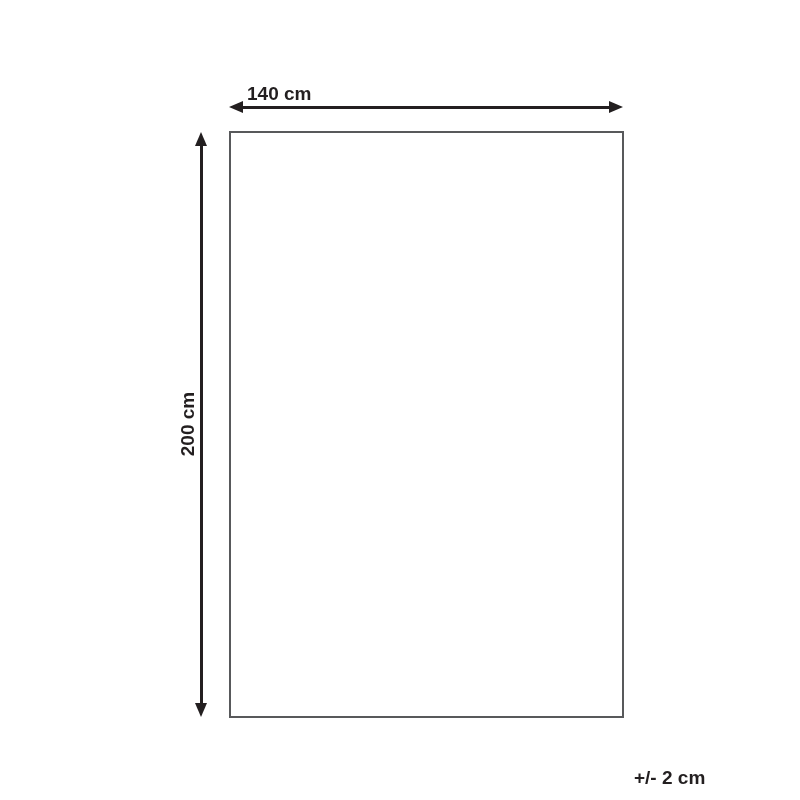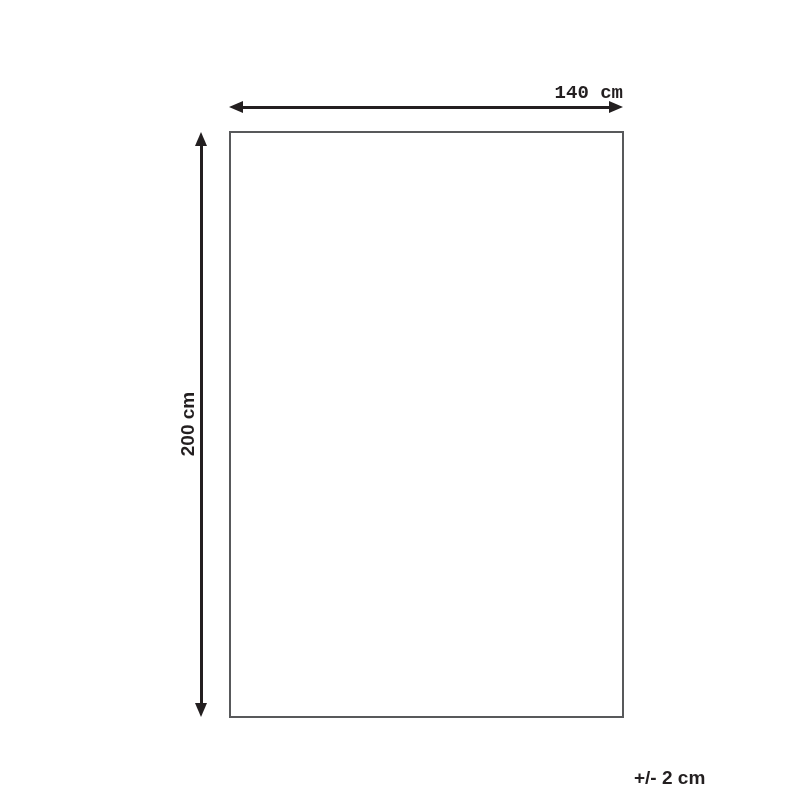--- a/index.html
+++ b/index.html
@@ -95,24 +95,23 @@
     color: var(--arrow);
     font-weight: bold;
     font-size: 19px;
     line-height: 1;
     white-space: nowrap;
   }
   .width-label {
     left: 229px;
     width: 394px;
     top: 84px;
-    text-align: right;
+    text-align: left;
     
     padding-left: 18px;
-    font-family: Liberation Mono, monospace;
   }
   .height-label {
     left: 187px;
     top: 424px;
     transform: translate(-50%, -50%) rotate(-90deg);
     transform-origin: center center;
   }
   .tolerance-label {
     left: 634px;
     top: 768px;

